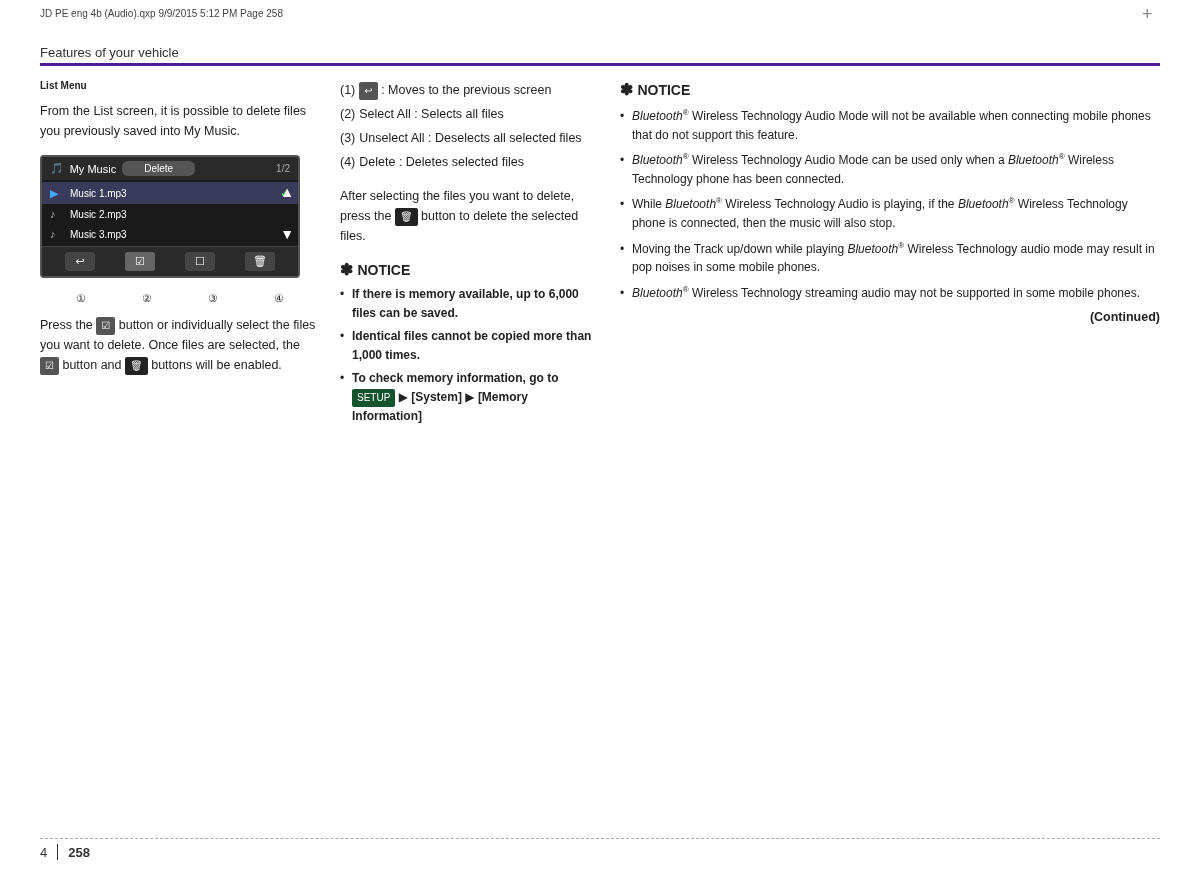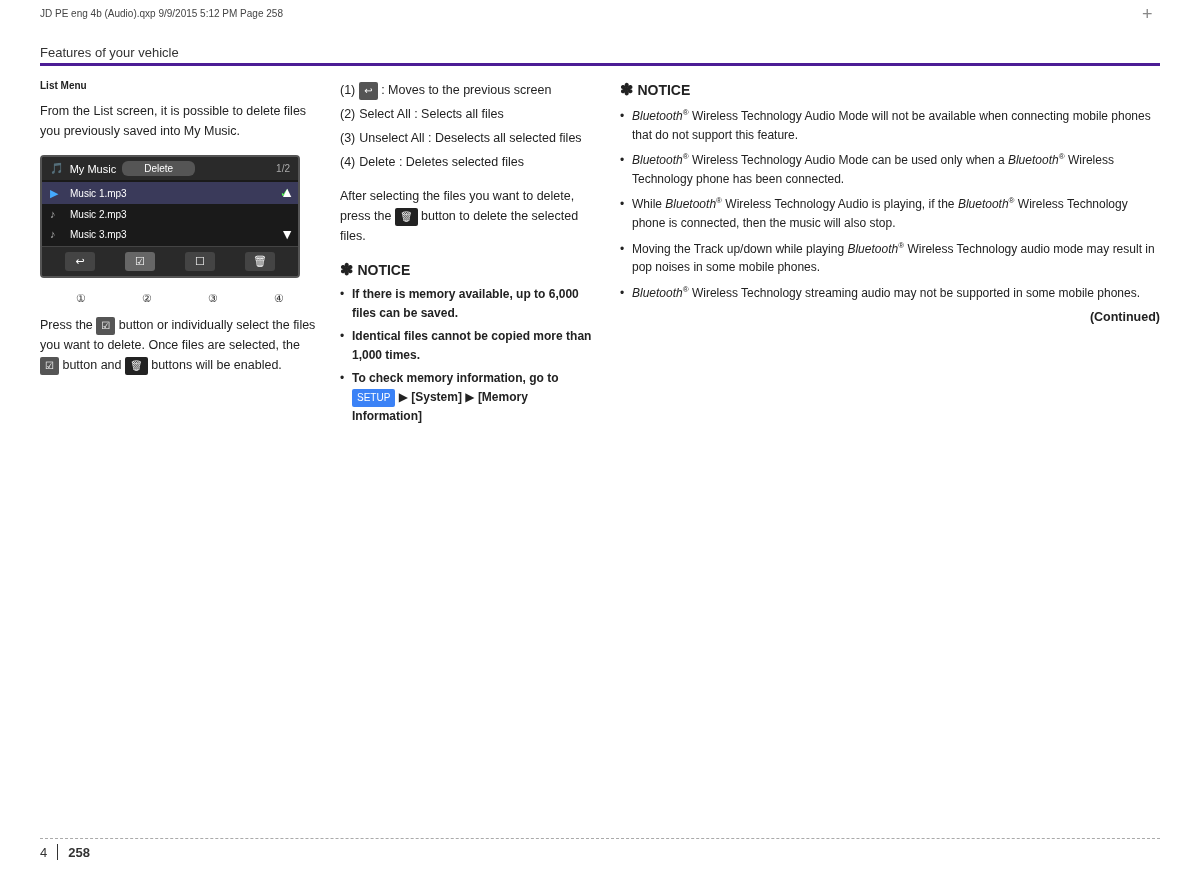--- a/index.html
+++ b/index.html
@@ -294,21 +294,21 @@
       content: '•';
       position: absolute;
       left: 0;
     }
     .notice-items li b {
       font-weight: bold;
     }
 
     .setup-btn {
       display: inline-block;
-      background: #3b82f6;
+      background: #14532d;
       color: #fff;
       font-size: 10px;
       padding: 1px 5px;
       border-radius: 2px;
       vertical-align: middle;
     }
 
     
     .right-notice-title {
       font-size: 14px;

